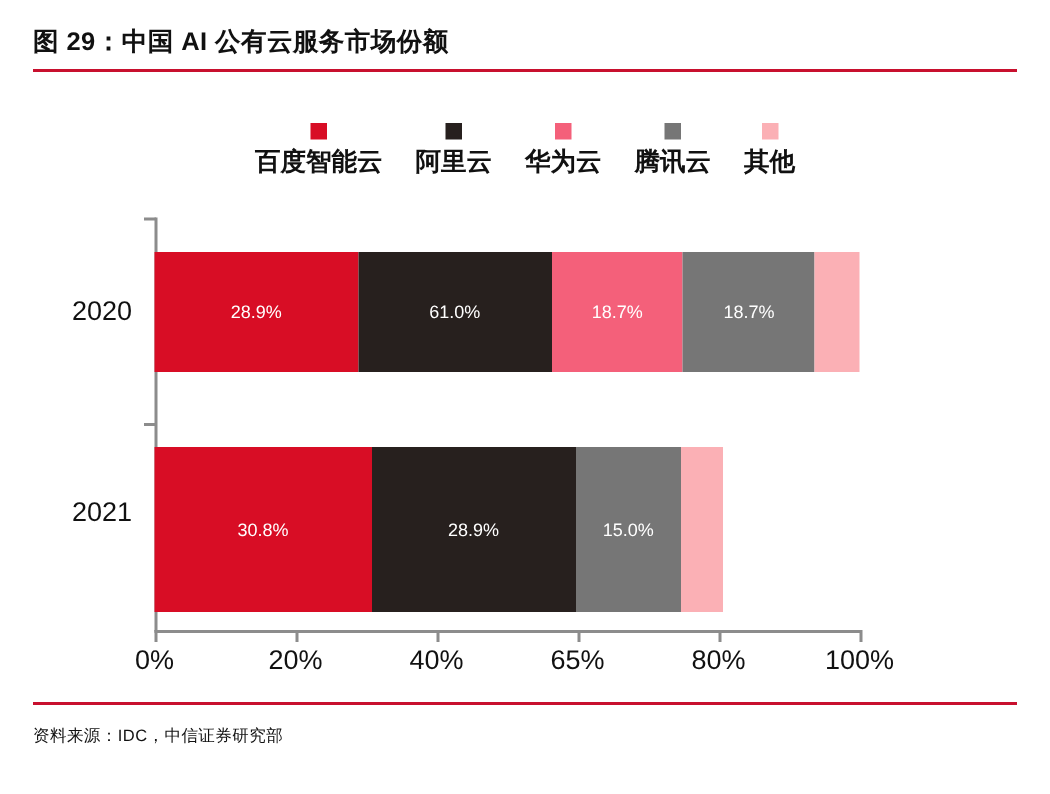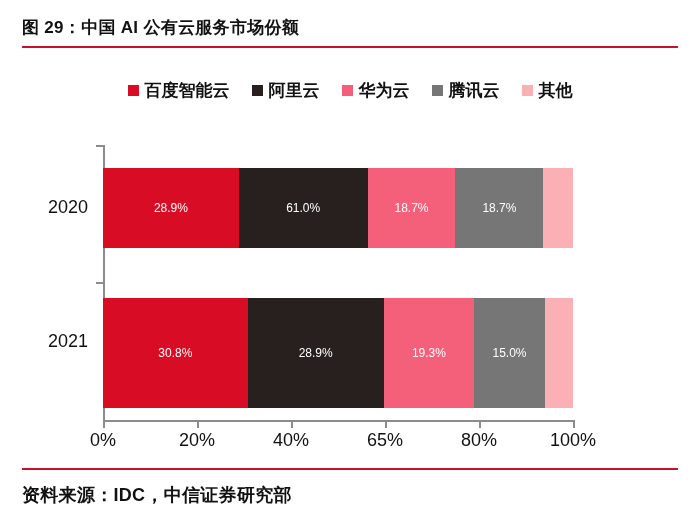--- a/index.html
+++ b/index.html
@@ -45,20 +45,21 @@
     display: flex;
     justify-content: center;
     align-items: center;
     gap: 22px;
   }
   .legend-item {
     display: flex;
     align-items: center;
     gap: 6px;
     white-space: nowrap;
+    flex-direction: column;
   }
   .legend-swatch {
     width: 11px;
     height: 11px;
     flex: 0 0 auto;
     display: block;
   }
   .legend-label {
     font-size: 17px;
     font-weight: 600;
@@ -158,22 +159,22 @@
     left: 22px;
     top: 468px;
     width: 656px;
     height: 2px;
     background: #c8102e;
   }
   .source-note {
     position: absolute;
     left: 22px;
     top: 483px;
-    font-size: 18px;
-    font-weight: 700;
+    font-size: 11px;
+    font-weight: 400;
     color: #111111;
     letter-spacing: 0.3px;
     white-space: nowrap;
   }
 </style>
 </head>
 <body>
 
 <div class="figure-title">图 29：中国 AI 公有云服务市场份额</div>
 <div class="rule-top"></div>
@@ -240,23 +241,20 @@
         </div>
         <div class="bar-seg" style="background: rgb(251, 176, 181); flex: 0 0 29.61px;"></div>
       </div>
       <div class="bar-row" style="top: 168px; height: 110px;">
         <div class="bar-seg" style="background: rgb(216, 13, 37); flex: 0 0 144.76px;">
           <span class="bar-seg-label">30.8%</span>
         </div>
         <div class="bar-seg" style="background: rgb(39, 32, 30); flex: 0 0 135.83px;">
           <span class="bar-seg-label">28.9%</span>
         </div>
-        <div class="bar-seg" style="background: rgb(244, 96, 122); flex: 0 0 90.71px;">
-          <span class="bar-seg-label">19.3%</span>
-        </div>
         <div class="bar-seg" style="background: rgb(118, 118, 118); flex: 0 0 70.5px;">
           <span class="bar-seg-label">15.0%</span>
         </div>
         <div class="bar-seg" style="background: rgb(251, 176, 181); flex: 0 0 28.2px;"></div>
       </div>
     </div>
 </div>
 
 <div class="rule-bottom"></div>
 <div class="source-note">资料来源：IDC，中信证券研究部</div>

